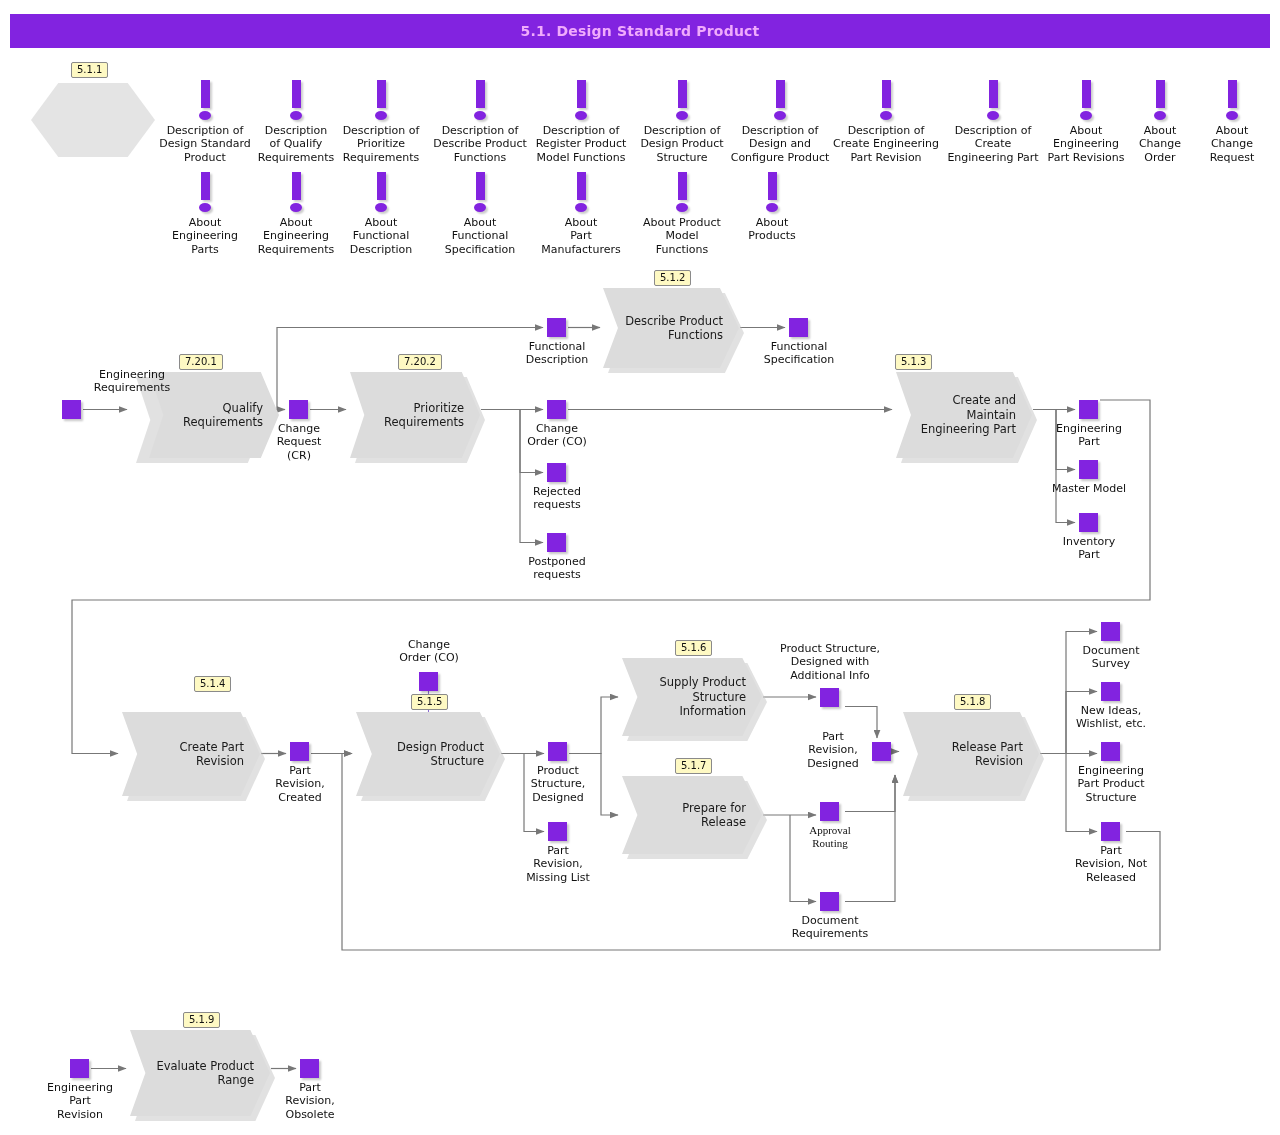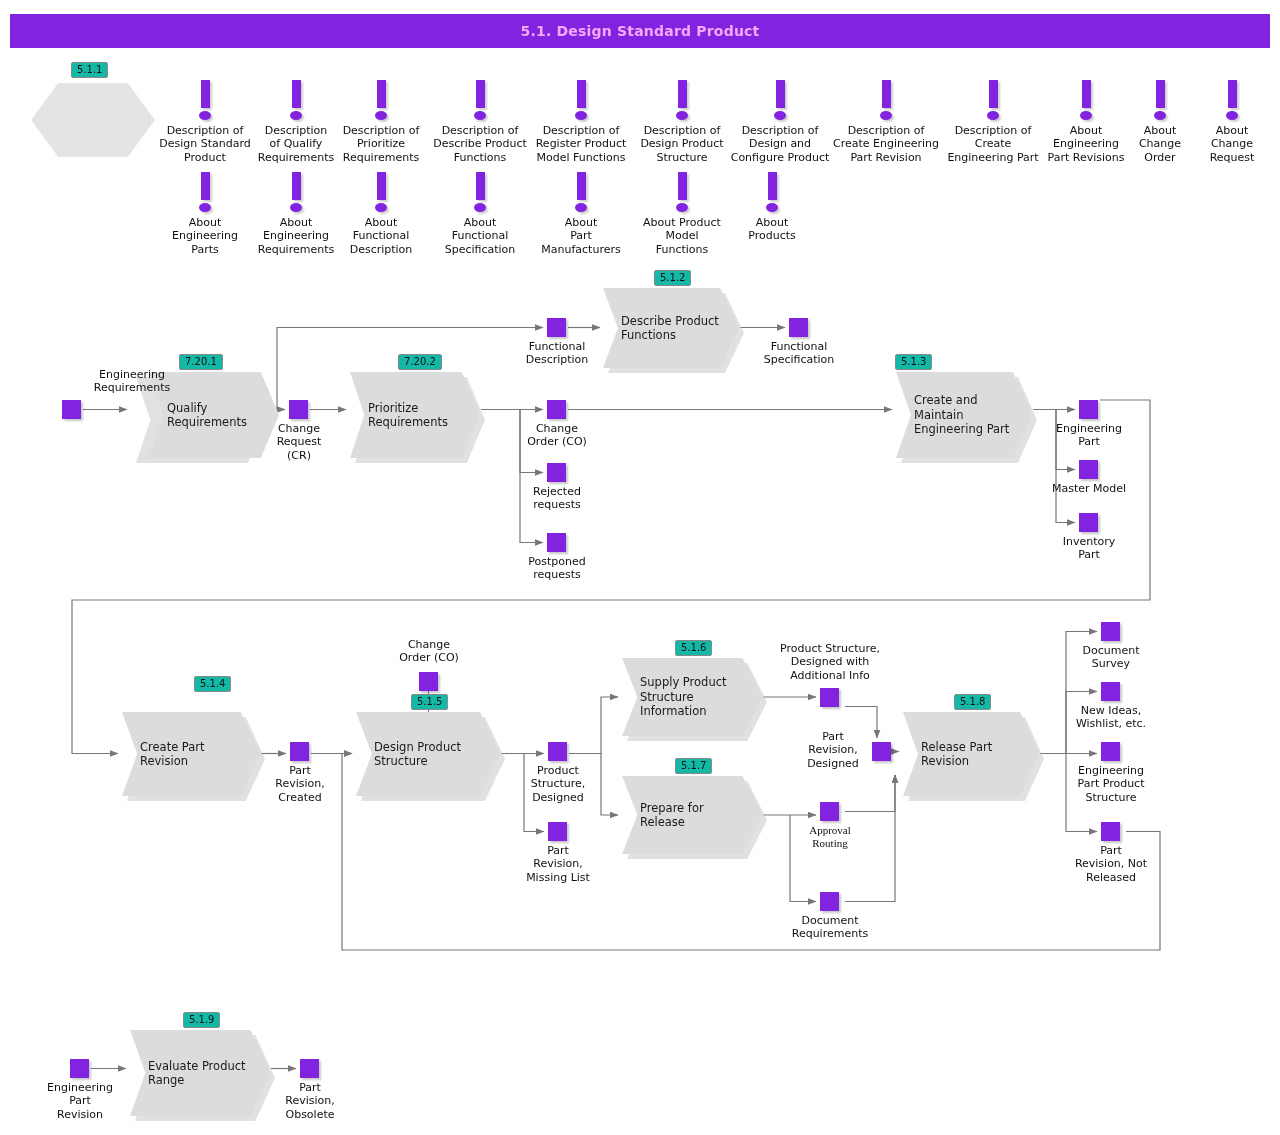--- a/index.html
+++ b/index.html
@@ -44,21 +44,21 @@
   
   .node { position: absolute; }
 
   
   .proc {
     background: #dcdcdc;
     clip-path: polygon(0% 0%, 86% 0%, 100% 50%, 86% 100%, 0% 100%, 11% 50%);
     display: flex;
     align-items: center;
     justify-content: center;
-    text-align: left;
+    text-align: right;
     color: #1a1a1a;
     font-size: 11.5px;
     line-height: 1.25;
     box-sizing: border-box;
     padding: 4px 16px 4px 18px;
   }
   .proc-shadow {
     position: absolute;
     background: #c9c9c9;
     clip-path: polygon(0% 0%, 86% 0%, 100% 50%, 86% 100%, 0% 100%, 11% 50%);
@@ -78,21 +78,21 @@
   }
   .hex-shadow {
     position: absolute;
     background: #c9c9c9;
     clip-path: polygon(22% 0%, 78% 0%, 100% 50%, 78% 100%, 22% 100%, 0% 50%);
     opacity: .5;
   }
   
   .tag {
     position: absolute;
-    background: #14b8a6;
+    background: #fef9c3;
     border: 1px solid #8a8a8a;
     border-radius: 2px;
     font-size: 10px;
     color: #111111;
     padding: 1px 5px 2px 5px;
     line-height: 1.1;
     white-space: nowrap;
   }
   
   .obj {

